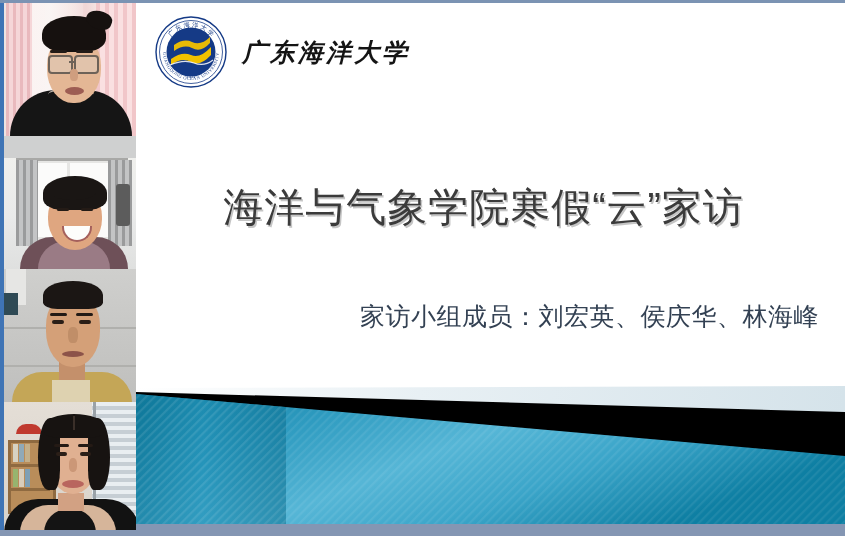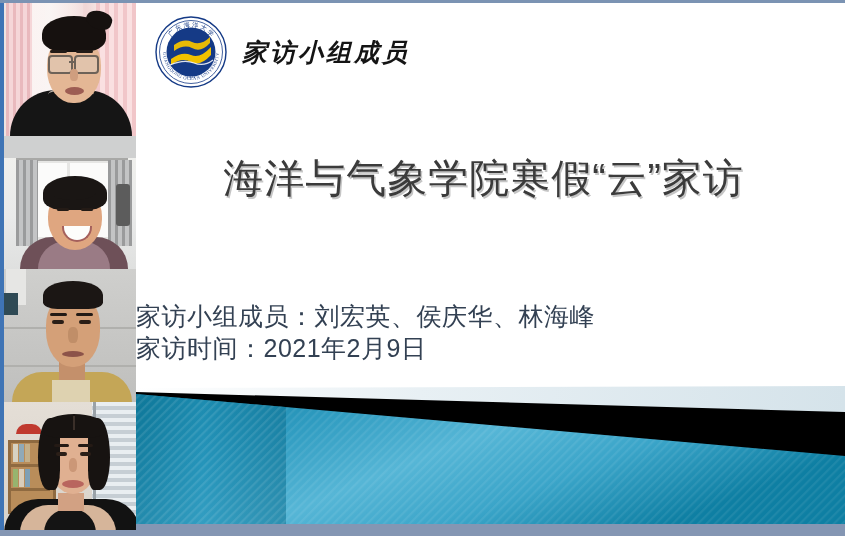--- a/index.html
+++ b/index.html
@@ -121,23 +121,23 @@
   .logo-row{position:absolute;left:18px;top:12px;display:flex;align-items:center;gap:14px;}
   .logo-mark{position:relative;width:74px;height:74px;}
   .logo-text{font-size:25px;color:#141414;letter-spacing:3px;
      font-family:"Liberation Serif","DejaVu Serif",serif;font-style:italic;font-weight:bold;}
 
   
   .title-block{position:absolute;left:0;top:152px;width:709px;text-align:center;padding-right:14px;box-sizing:border-box;}
   .title-l1{font-size:40px;color:#3b3b3b;letter-spacing:1px;line-height:1.12;
      text-shadow:1.5px 1.5px 0 rgba(150,150,150,.55);}
   .title-l2{font-size:40px;color:#3b3b3b;letter-spacing:1px;line-height:1.18;
-     text-shadow:1.5px 1.5px 0 rgba(150,150,150,.55);}
-
-  .meta-block{position:absolute;left:0;top:297px;width:709px;text-align:left;padding-right:26px;box-sizing:border-box;
+     text-shadow:1.5px 1.5px 0 rgba(150,150,150,.55);margin-top:29px;}
+
+  .meta-block{position:absolute;left:0;top:297px;width:709px;text-align:right;padding-right:26px;box-sizing:border-box;
      color:#334153;font-size:25px;line-height:1.29;letter-spacing:.5px;}
 
   
   .deco{position:absolute;left:0;bottom:0;width:709px;height:150px;}
   .deco svg{display:block;width:709px;height:150px;}
 </style>
 </head>
 <body>
 
 <div id="app">
@@ -262,30 +262,29 @@
           <text font-size="6.4" fill="#153a86" font-family="'Liberation Serif',serif">
             <textPath href="#arcT" startOffset="50%" text-anchor="middle">广 东 海 洋 大 学</textPath>
           </text>
           <path id="arcB" d="M 9 37 A 28 28 0 0 0 65 37" fill="none"></path>
           <text font-size="4.5" fill="#153a86" font-family="'Liberation Serif',serif" letter-spacing="0.5">
             <textPath href="#arcB" startOffset="50%" text-anchor="middle">GUANGDONG OCEAN UNIVERSITY</textPath>
           </text>
           <text x="37" y="63" font-size="4.2" fill="#153a86" text-anchor="middle" font-family="'Liberation Serif',serif">1935</text>
         </svg>
       </div>
-      <div class="logo-text">家访小组成员</div>
+      <div class="logo-text">广东海洋大学</div>
     </div>
 
     <div class="title-block">
       <div class="title-l2">海洋与气象学院寒假“云”家访</div>
     </div>
 
     <div class="meta-block">
       <div>家访小组成员：刘宏英、侯庆华、林海峰</div>
-      <div>家访时间：2021年2月9日</div>
     </div>
 
     <div class="deco">
       <svg viewBox="0 0 709 150" preserveAspectRatio="none" aria-hidden="true">
         <defs>
           <linearGradient id="gteal" x1="0" y1="0" x2="1" y2="0.45">
             <stop offset="0%" stop-color="#0d7a9c"></stop>
             <stop offset="28%" stop-color="#2e9bc0"></stop>
             <stop offset="52%" stop-color="#56b6d6"></stop>
             <stop offset="74%" stop-color="#3ba5c9"></stop>

